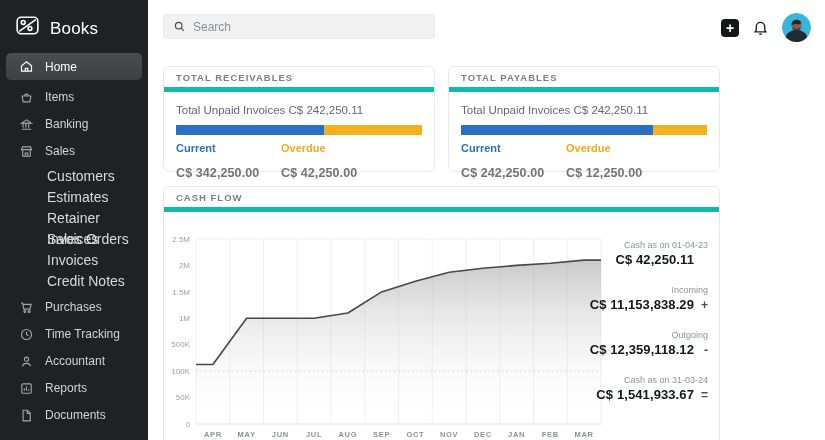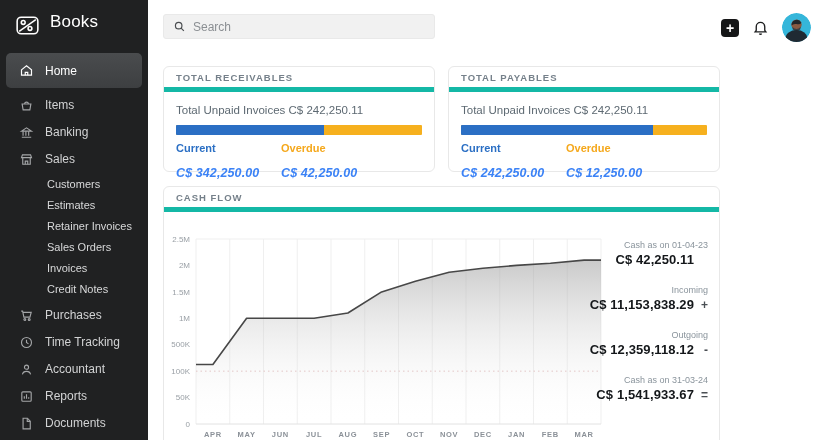--- a/index.html
+++ b/index.html
@@ -8,37 +8,37 @@
   #app {
     position:relative; width:825px; height:440px; overflow:hidden;
     background:#ffffff;
   }
 
   
   .sidebar {
     position:absolute; left:0; top:0; width:148px; height:440px;
     background:#202122; color:#d9dadb;
   }
-  .logo-row { display:flex; align-items:flex-start; gap:9px; padding:12px 0 14px 14px; }
+  .logo-row { display:flex; align-items:flex-end; gap:9px; padding:12px 0 14px 14px; }
   .logo-mark { width:27px; height:27px; color:#fff; }
   .logo-text { color:#fff; font-size:17px; letter-spacing:0.2px; }
   .nav { padding:0 0 0 0; }
   .nav-item {
     display:flex; align-items:center; gap:11px;
     height:24px; margin:0 6px; padding:0 0 0 13px;
     font-size:12px; color:#d2d3d4; cursor:pointer; border-radius:5px;
   }
   .nav-item .nico { width:15px; height:15px; color:#a4a6a8; flex:0 0 15px; display:flex; }
   .nav-item.active {
-    background:linear-gradient(#4a4c4e,#3d3f41); color:#ffffff; height:35px;
+    background:linear-gradient(#4a4c4e,#3d3f41); color:#ffffff; height:27px;
   }
   .nav-item.active .nico { color:#ffffff; }
   .nav-sub {
     display:block; height:21px; line-height:21px; margin:0 6px; padding-left:41px;
-    font-size:11px; color:#d8d9da; cursor:pointer;
+    font-size:14px; color:#d8d9da; cursor:pointer;
   }
   .gap-sm { height:5px; }
   .gap-xs { height:3px; }
 
   
   .main { position:absolute; left:148px; top:0; width:677px; height:440px; background:#fff; }
   .searchbox {
     position:absolute; left:15px; top:14px; width:272px; height:25px;
     background:#f1f1f1; border:1px solid #e9e9e9; border-radius:3px;
     display:flex; align-items:center; gap:7px; padding:0 9px; color:#8b8f93;
@@ -67,21 +67,21 @@
   #card-payables    { left:300px; top:66px; width:272px; height:106px; }
   .card-sub { padding:12px 12px 0 12px; font-size:11.5px; color:#5d6972; }
   .bar { display:flex; height:10px; margin:9px 12px 0 12px; border-radius:1px; overflow:hidden; background:#f6b01e; }
   .bar-cur { background:#2b6fc4; height:100%; }
   .metrics { display:flex; padding:7px 12px 0 12px; }
   .metric { display:flex; flex-direction:column; gap:12px; }
   .metric:first-child { width:105px; }
   .m-label { font-size:11px; font-weight:bold; }
   .m-label.cur { color:#2b6fc4; }
   .m-label.ovd { color:#f5a81c; }
-  .m-value { font-size:12.5px; font-weight:bold; color:#3b82f6; letter-spacing:0.1px;font-style:italic; }
+  .m-value { font-size:12.5px; font-weight:bold; color:#737373; letter-spacing:0.1px; }
 
   
   #card-cashflow { left:15px; top:186px; width:557px; height:300px; }
   #cashflow-chart { position:absolute; left:0; top:25px; width:557px; height:275px; }
   .cf-stats {
     position:absolute; top:52px; right:11px; width:150px;
     display:flex; flex-direction:column; align-items:flex-end;
   }
   .cf-block { display:flex; flex-direction:column; align-items:flex-end; margin-bottom:16px; }
   .cf-label { font-size:9px; color:#8a949c; line-height:12px; }

